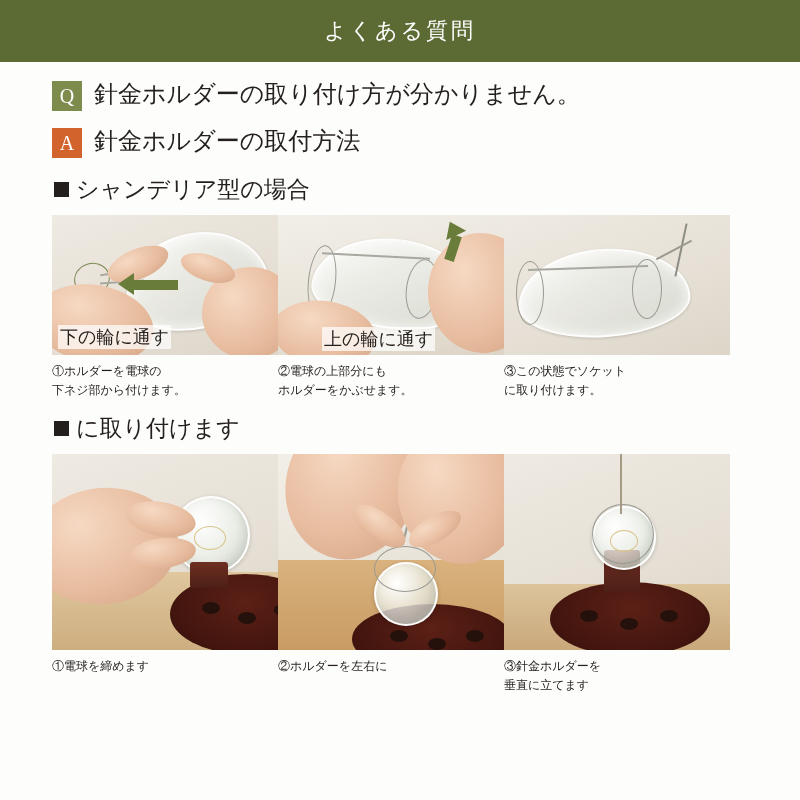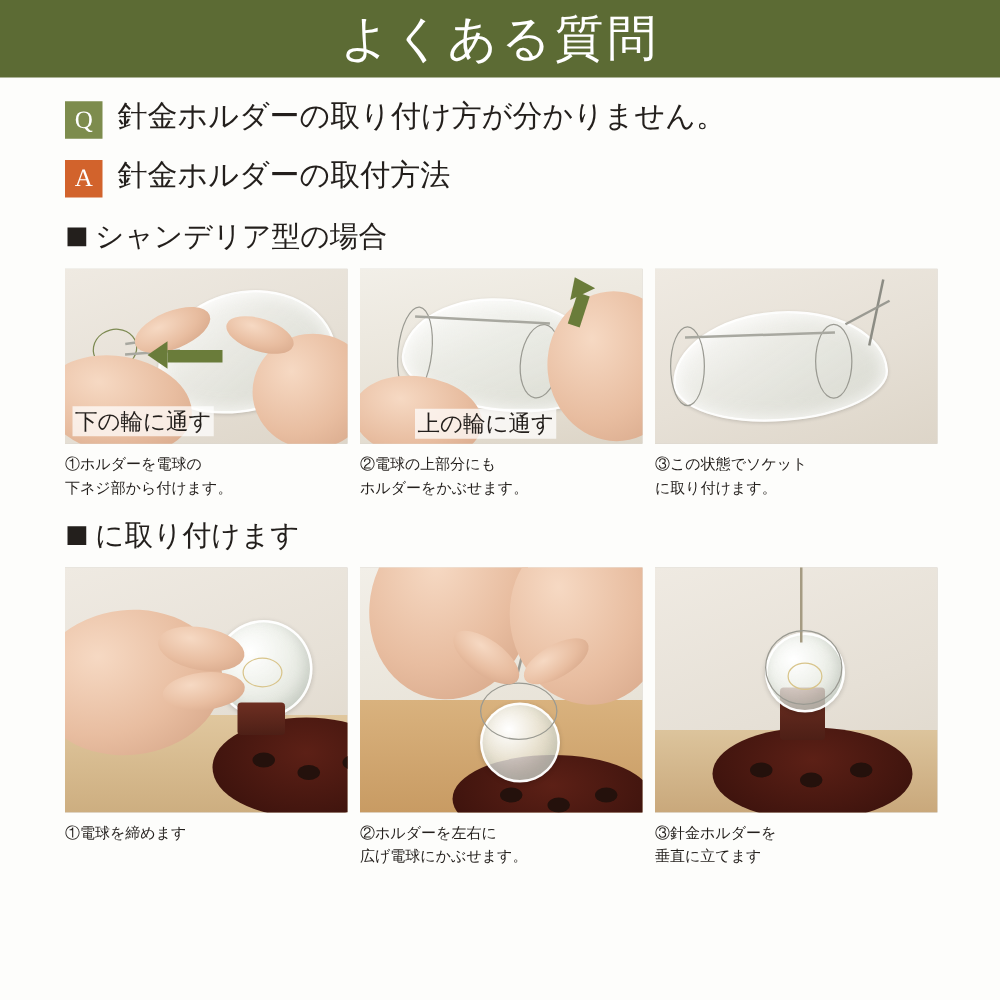--- a/index.html
+++ b/index.html
@@ -21,21 +21,21 @@
   
   .header {
     height: 62px;
     background: #5c6b34;
     display: flex;
     align-items: center;
     justify-content: center;
   }
   .header-title {
     color: #ffffff;
-    font-size: 39px;
+    font-size: 22px;
     letter-spacing: 3px;
     font-weight: normal;
   }
   .content {
     padding: 16px 36px 0 52px;
     box-sizing: border-box;
   }
   
   .qa-row {
     display: flex;
@@ -76,21 +76,21 @@
     display: inline-block;
     width: 15px;
     height: 15px;
     background: #231f1c;
     margin-right: 7px;
   }
 
   
   .grid {
     display: flex;
-    gap: 10px;
+    gap: 0;
   }
   .cell {
     width: 226px;
   }
   .photo {
     position: relative;
     width: 226px;
     height: 140px;
     overflow: hidden;
     background: #cfc9c0;
@@ -323,21 +323,20 @@
           <div class="wire-line" style="left:132px;top:22px;width:2px;height:70px;transform:rotate(14deg);background:#9a9a92;"></div>
           <div class="wire" style="left:96px;top:92px;width:60px;height:44px;"></div>
 
           <div class="hand" style="left:8px;top:-44px;width:130px;height:150px;transform:rotate(14deg);"></div>
           <div class="hand" style="left:120px;top:-30px;width:124px;height:140px;transform:rotate(-10deg);"></div>
           <div class="hand" style="left:70px;top:58px;width:62px;height:28px;transform:rotate(36deg);"></div>
           <div class="hand" style="left:128px;top:62px;width:58px;height:26px;transform:rotate(-30deg);"></div>
         </div>
         <div class="caption">
           <div>②ホルダーを左右に</div>
-          <div>広げ電球にかぶせます。</div>
         </div>
       </div>
 
       <div class="cell">
         <div class="photo tall">
           <div class="bg-wall"></div>
           <div class="bg-desk" style="height:34%;background:linear-gradient(180deg,#dcc49c,#c9a87b);"></div>
           <div class="base-dark" style="left:46px;top:128px;width:160px;height:74px;"></div>
           <div class="hole" style="left:76px;top:156px;width:18px;height:12px;"></div>
           <div class="hole" style="left:116px;top:164px;width:18px;height:12px;"></div>

